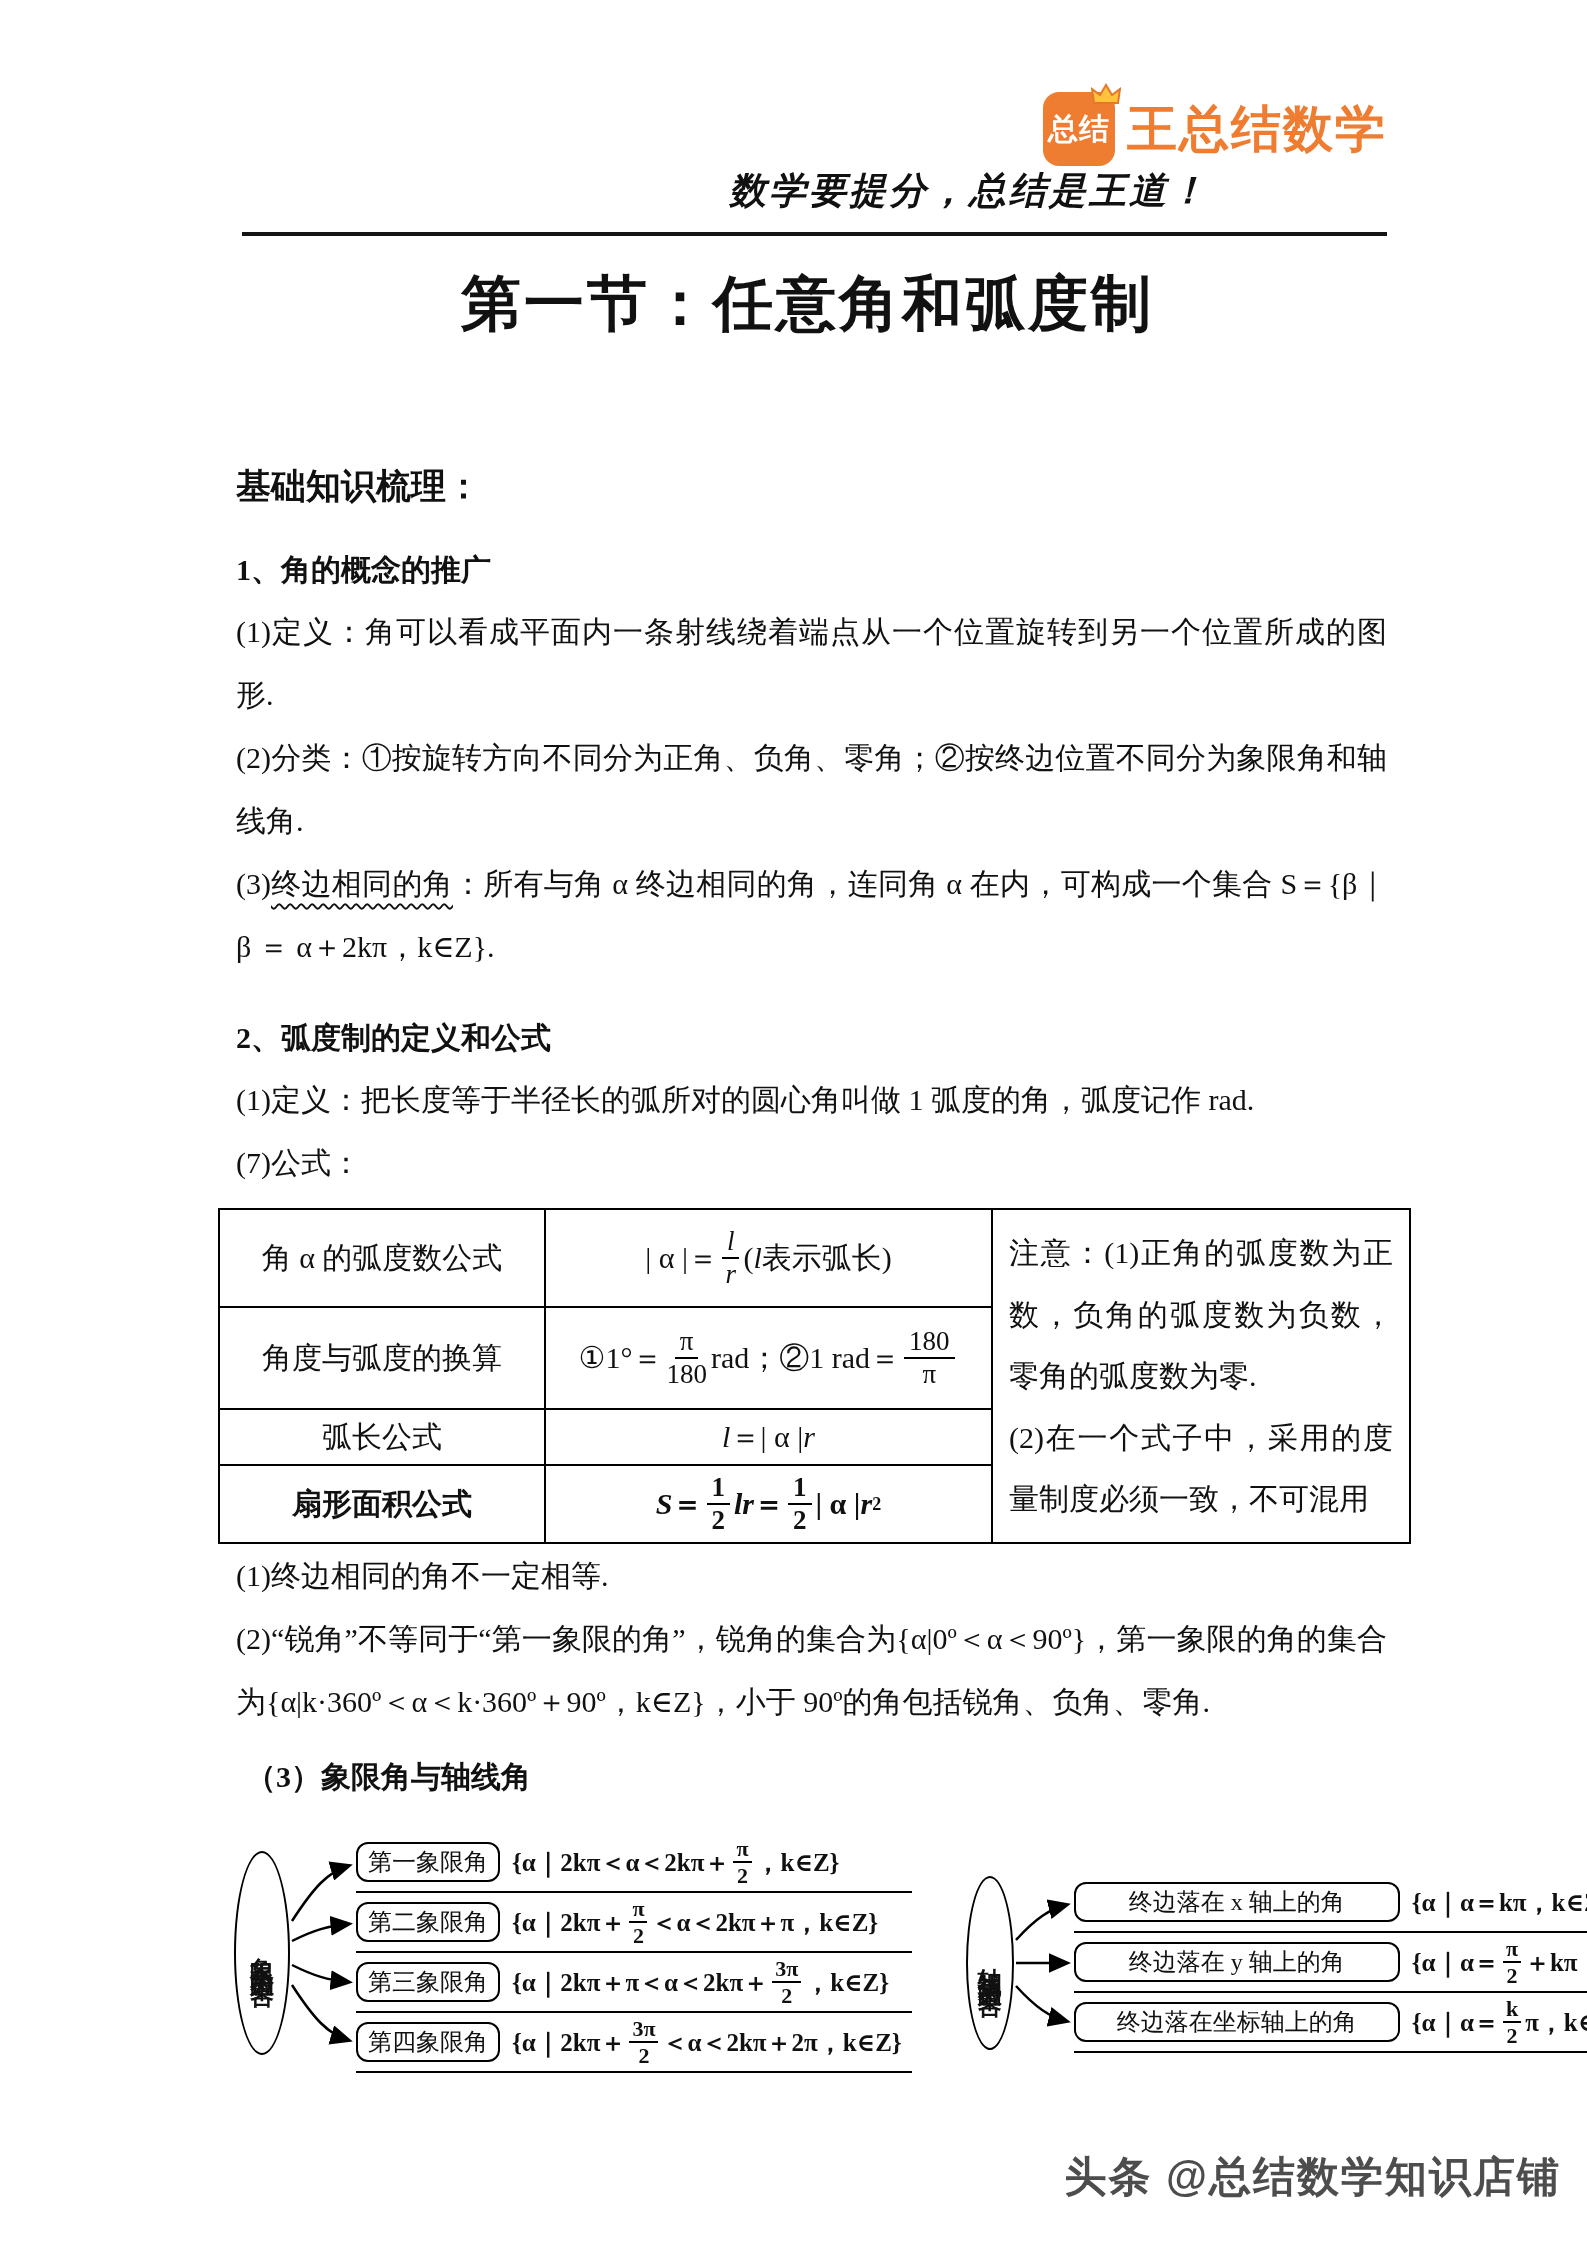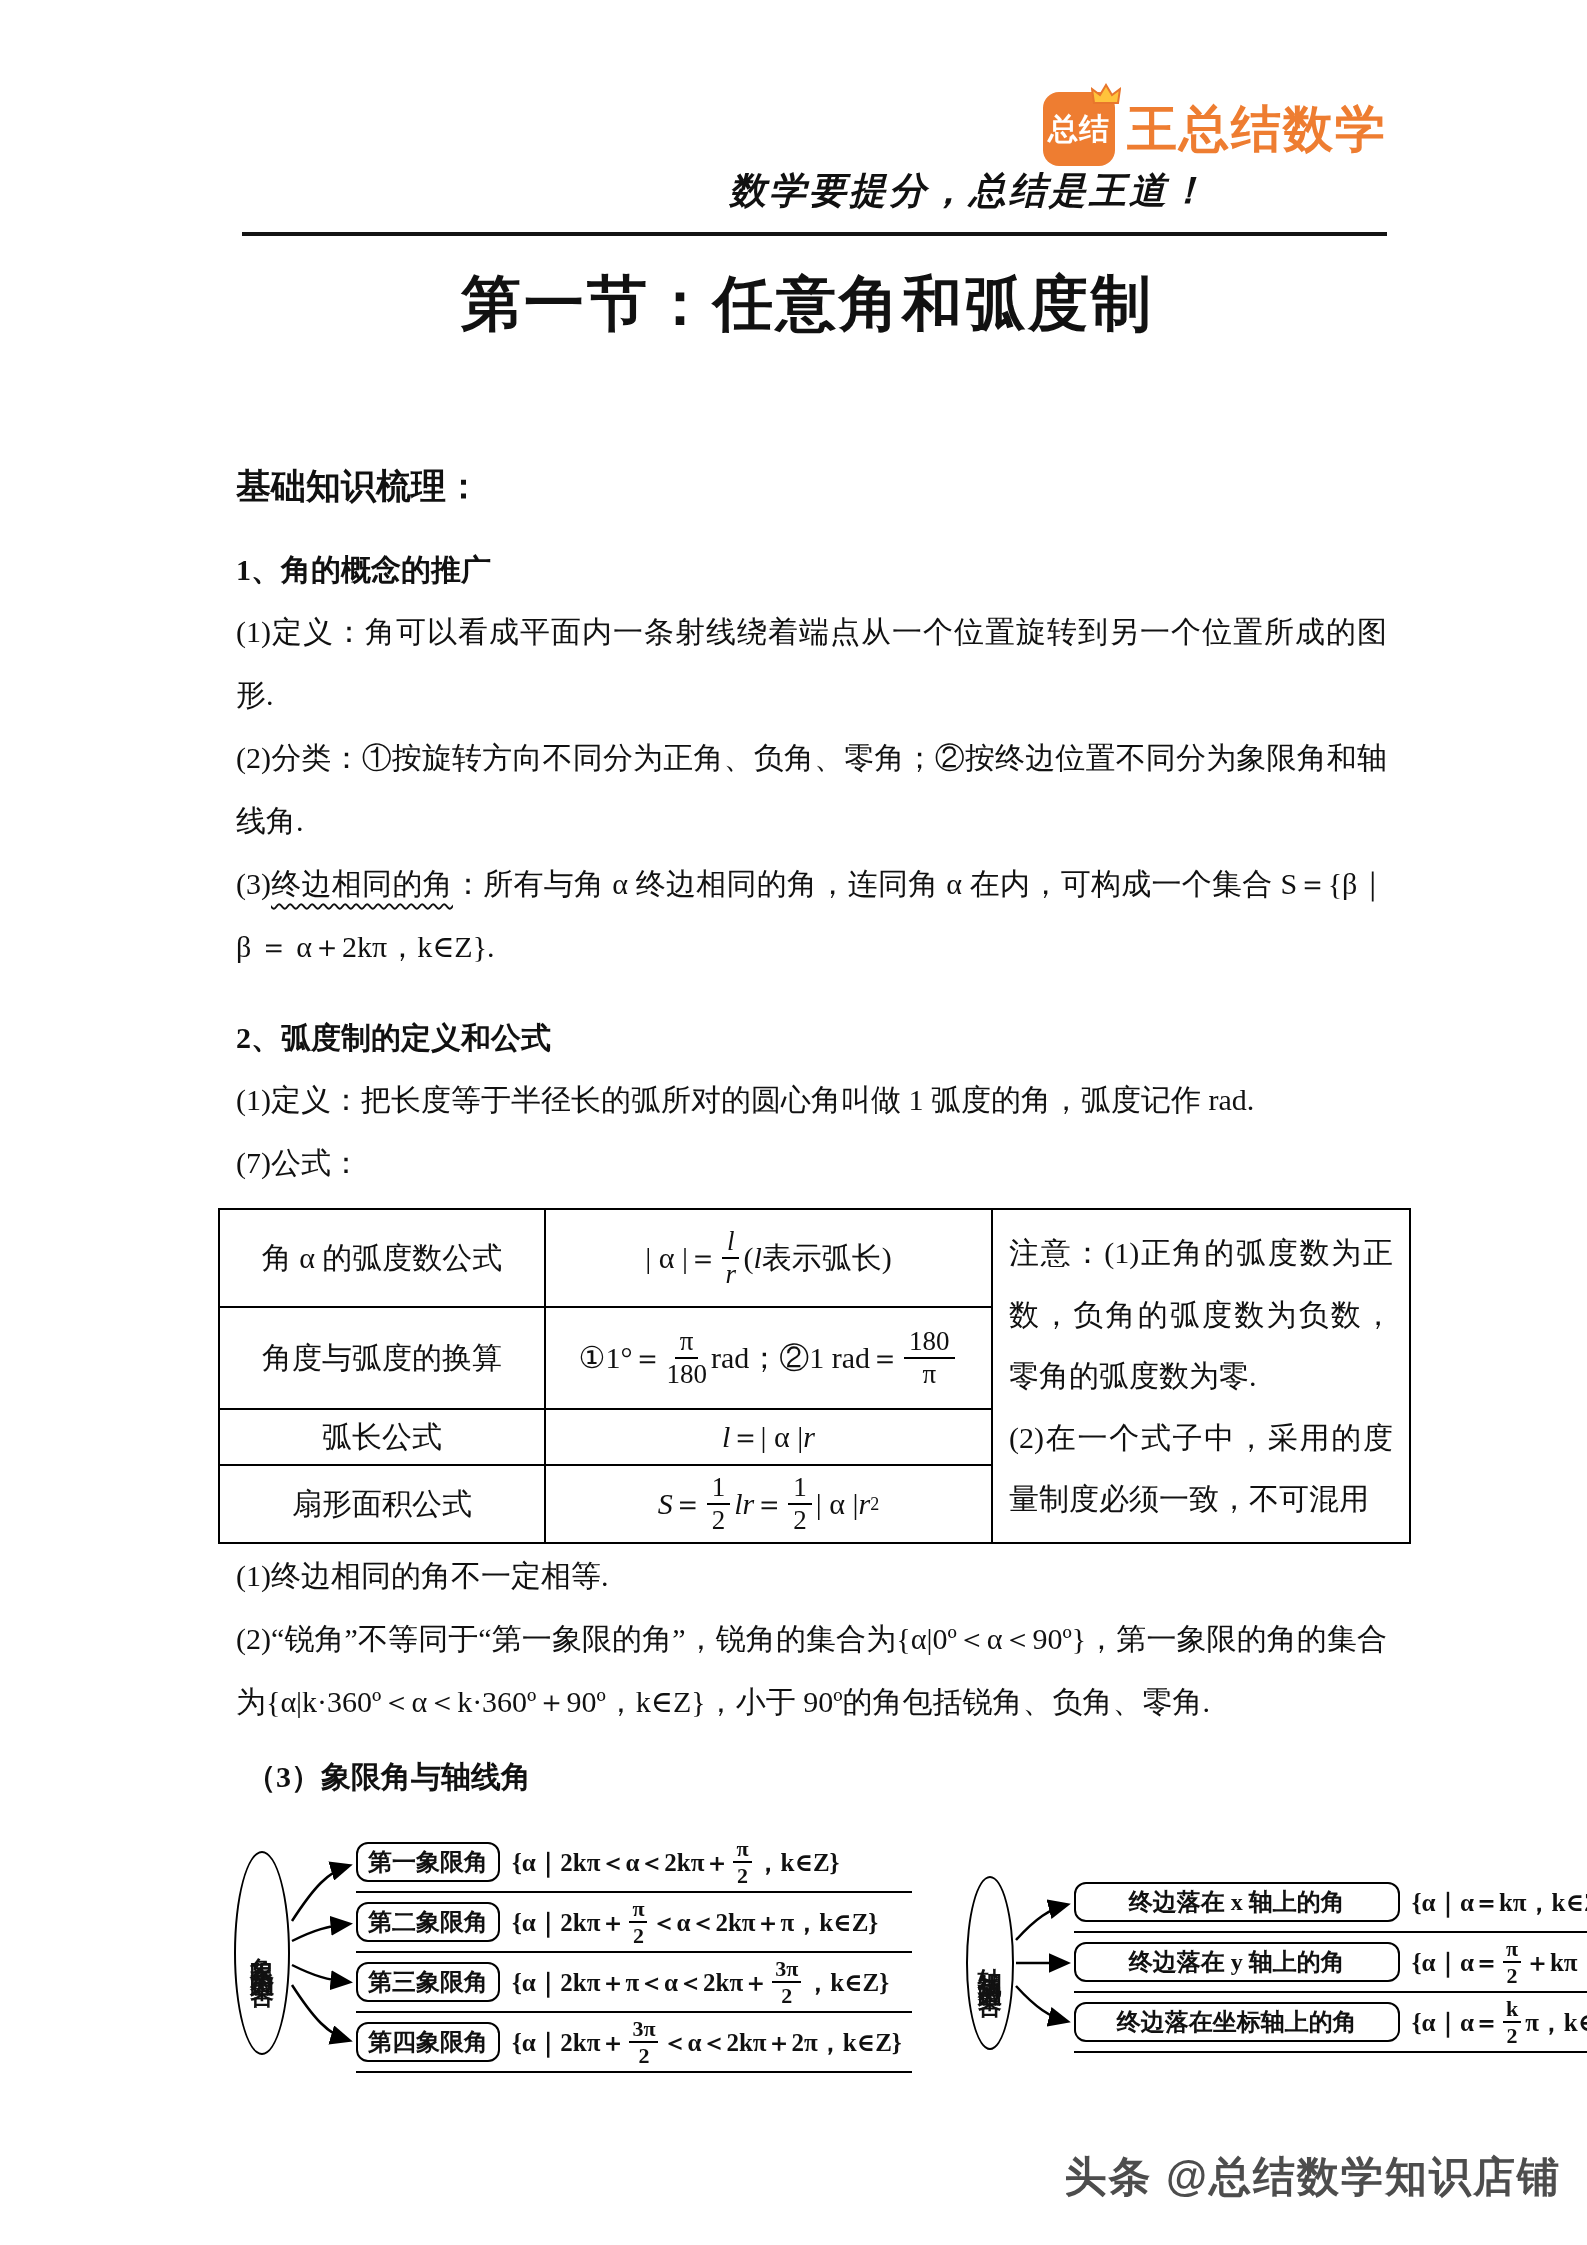--- a/index.html
+++ b/index.html
@@ -60,21 +60,21 @@
   
   .formula-table{
     border-collapse:collapse;margin:14px 0 0 -10px;
     width:1157px;table-layout:fixed;
   }
   .formula-table td{border:2.5px solid #000;vertical-align:middle;}
   .formula-table .lbl{width:322px;text-align:center;font-size:30px;}
   .formula-table .fml{width:443px;text-align:center;font-size:30px;}
   .formula-table .fml .fwrap{display:inline-flex;align-items:center;justify-content:center;flex-wrap:nowrap;white-space:nowrap;}
   .formula-table .fml .frac{font-size:27px;}
-  .row-1{height:98px;} .row-2{height:102px;} .row-3{height:56px;} .row-4{height:78px;}
+  .row-1{height:98px;} .row-2{height:102px;} .row-3{height:56px;} .row-4{height:78px;font-weight:bold;}
   .note-cell{width:384px;padding:10px 16px;font-size:30px;}
   .note-cell p{margin:0;line-height:2.05;text-align:justify;}
   
   .s3-gap{margin-top:58px;}
   .p3-heading{font-size:30px;font-weight:bold;margin:14px 0 0 18px;line-height:2.0;}
   
   .diagrams{display:flex;align-items:flex-start;margin:26px 0 0 6px;}
   .diagram{display:flex;align-items:center;position:relative;}
   .diagram-axis{margin-left:54px;margin-top:40px;}
   .d-ellipse{
@@ -88,21 +88,21 @@
   .d-ellipse.a{width:36px;height:150px;}
   .d-connectors{flex:0 0 auto;display:block;}
   .d-rows{display:flex;flex-direction:column;}
   .d-row{
     display:flex;align-items:center;gap:12px;
     height:58px;border-bottom:2.5px solid #000;
     padding:0 10px 0 0;
   }
   .d-box{
     border:2.5px solid #000;border-radius:12px;
-    font-size:24px;font-weight:bold;text-align:center;
+    font-size:24px;font-weight:normal;text-align:center;
     padding:2px 10px;white-space:nowrap;flex:0 0 auto;
   }
   .d-box.wide{width:288px;padding:2px 17px;}
   .d-formula{
     display:inline-flex;align-items:center;white-space:nowrap;
     font-size:25px;font-weight:bold;
   }
   .d-formula .frac{font-size:22px;}
   .d-formula .frac .num{border-bottom-width:2px;padding:0 3px;}
   

